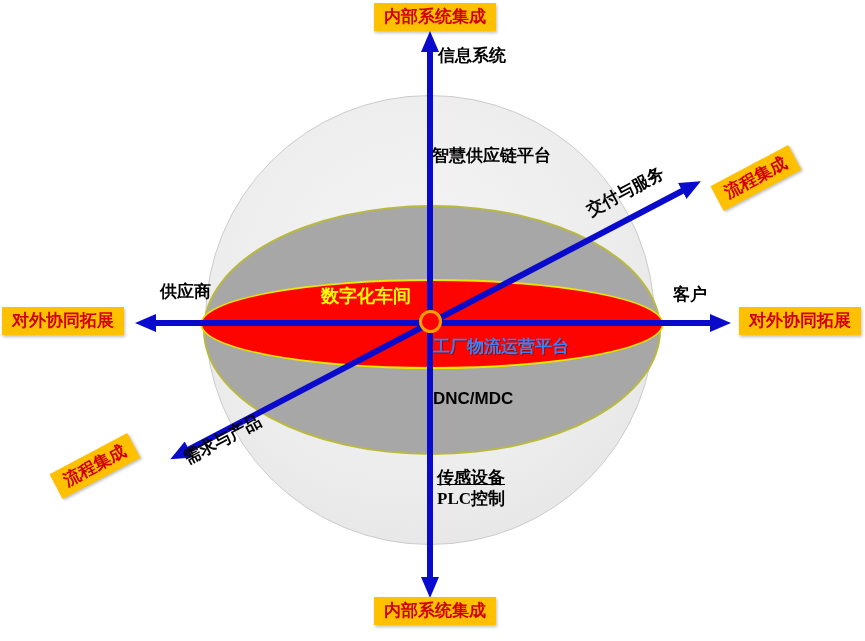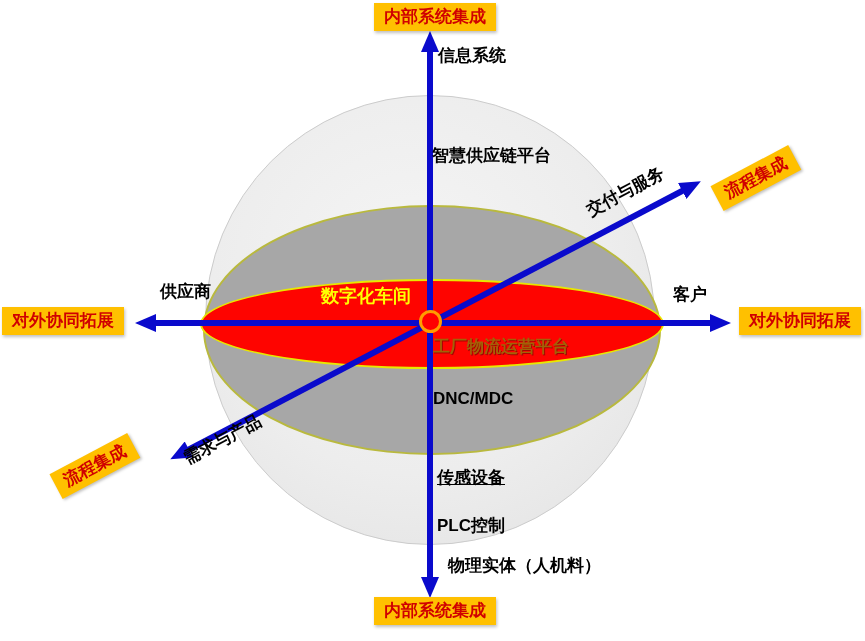--- a/index.html
+++ b/index.html
@@ -25,21 +25,21 @@
   .dot {
     position:absolute; left:419px; top:310px; width:23px; height:23px; border-radius:50%;
     background:#ff0000; border:3px solid #ff9d00;
   }
 
   .lbl {
     position:absolute; font-weight:bold; font-size:17px; color:#000000;
     white-space:nowrap; line-height:1.15;
   }
   .center-lbl { color:#ffff00; font-size:18px; }
-  .logistics-lbl { color:#a16207; text-shadow:1px 1px 0 rgba(0,0,0,0.35); }
+  .logistics-lbl { color:#3b82f6; text-shadow:1px 1px 0 rgba(0,0,0,0.35); }
 
   .badge {
     position:absolute; background:#ffc000; color:#d00000; font-weight:bold;
     font-size:17px; padding:4px 10px; white-space:nowrap;
     box-shadow:1px 2px 3px rgba(0,0,0,0.25); line-height:1.2;
   }
   .rot { transform:rotate(-28deg); }
 </style>
 </head>
 <body>
@@ -65,22 +65,21 @@
   </svg>
 
   <div class="dot"></div>
 
   <div class="lbl" style="left:438px; top:46px;">信息系统</div>
   <div class="lbl" style="left:432px; top:146px;">智慧供应链平台</div>
   <div class="lbl center-lbl" style="left:321px; top:286px;">数字化车间</div>
   <div class="lbl logistics-lbl" style="left:433px; top:337px;">工厂物流运营平台</div>
   <div class="lbl" style="left:433px; top:389px;">DNC/MDC</div>
   <div class="lbl" style="left:437px; top:468px;text-decoration:underline;">传感设备</div>
-  <div class="lbl" style="left:437px; top:516px;">PLC控制</div>
-  <div class="lbl" style="left:448px; top:556px;">物理实体（人机料）</div>
+  <div class="lbl" style="left:437px; top:489px;font-family:Liberation Serif, serif;">PLC控制</div>
 
   <div class="lbl" style="left:160px; top:282px;">供应商</div>
   <div class="lbl" style="left:673px; top:286px;font-family:Liberation Mono, monospace;">客户</div>
 
   <div class="lbl rot" style="left:583px; top:182px;">交付与服务</div>
   <div class="lbl rot" style="left:180px; top:430px;">需求与产品</div>
 
   <div class="badge" style="left:374px; top:3px;">内部系统集成</div>
   <div class="badge" style="left:374px; top:597px;">内部系统集成</div>
   <div class="badge" style="left:2px; top:307px;">对外协同拓展</div>

